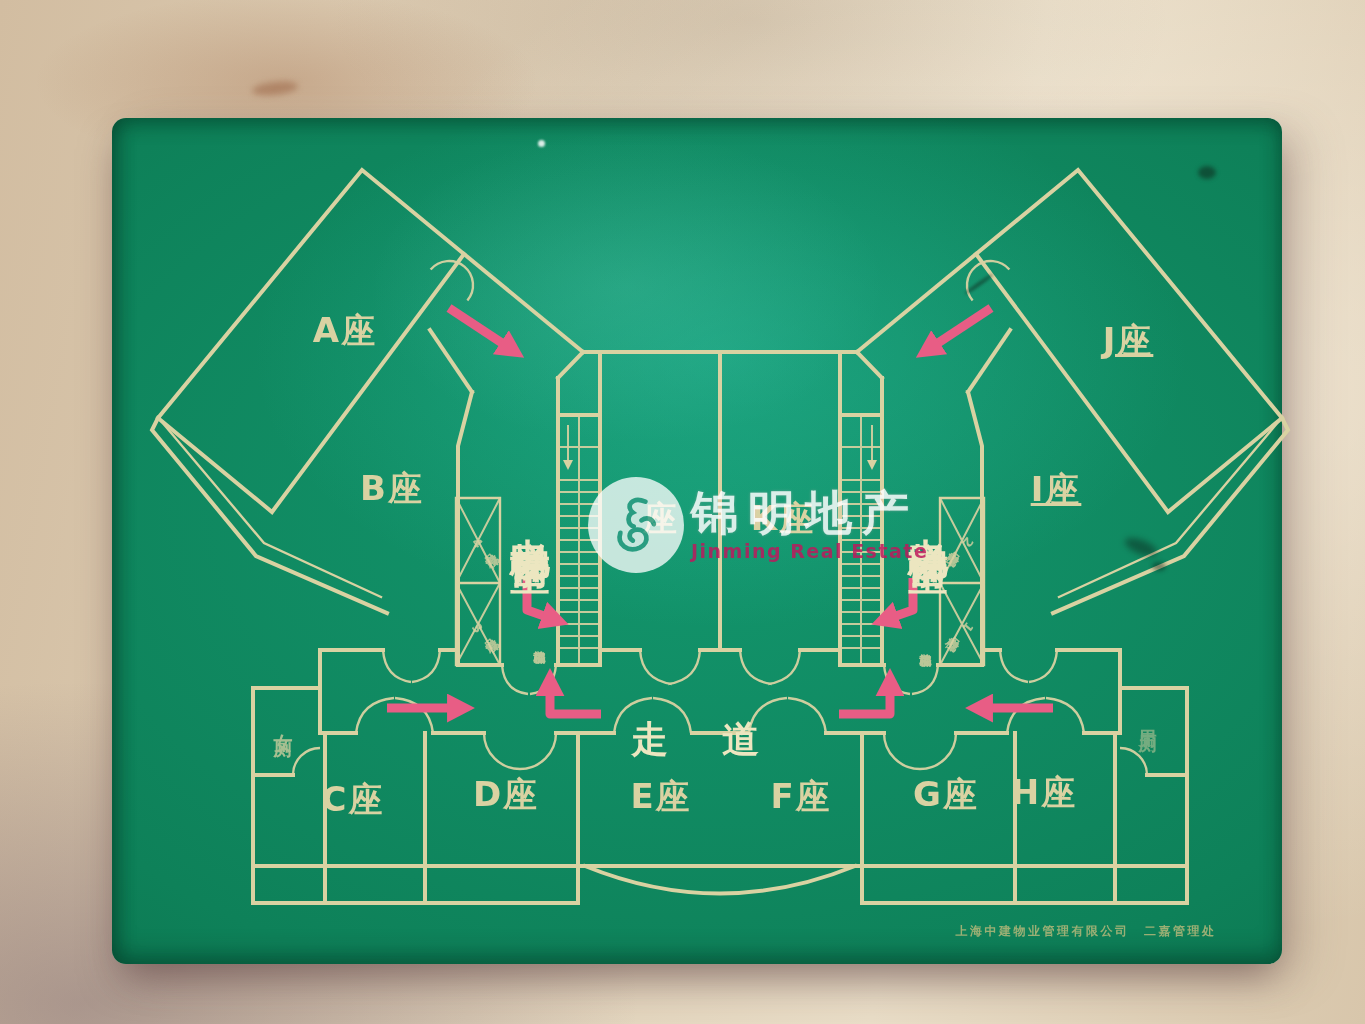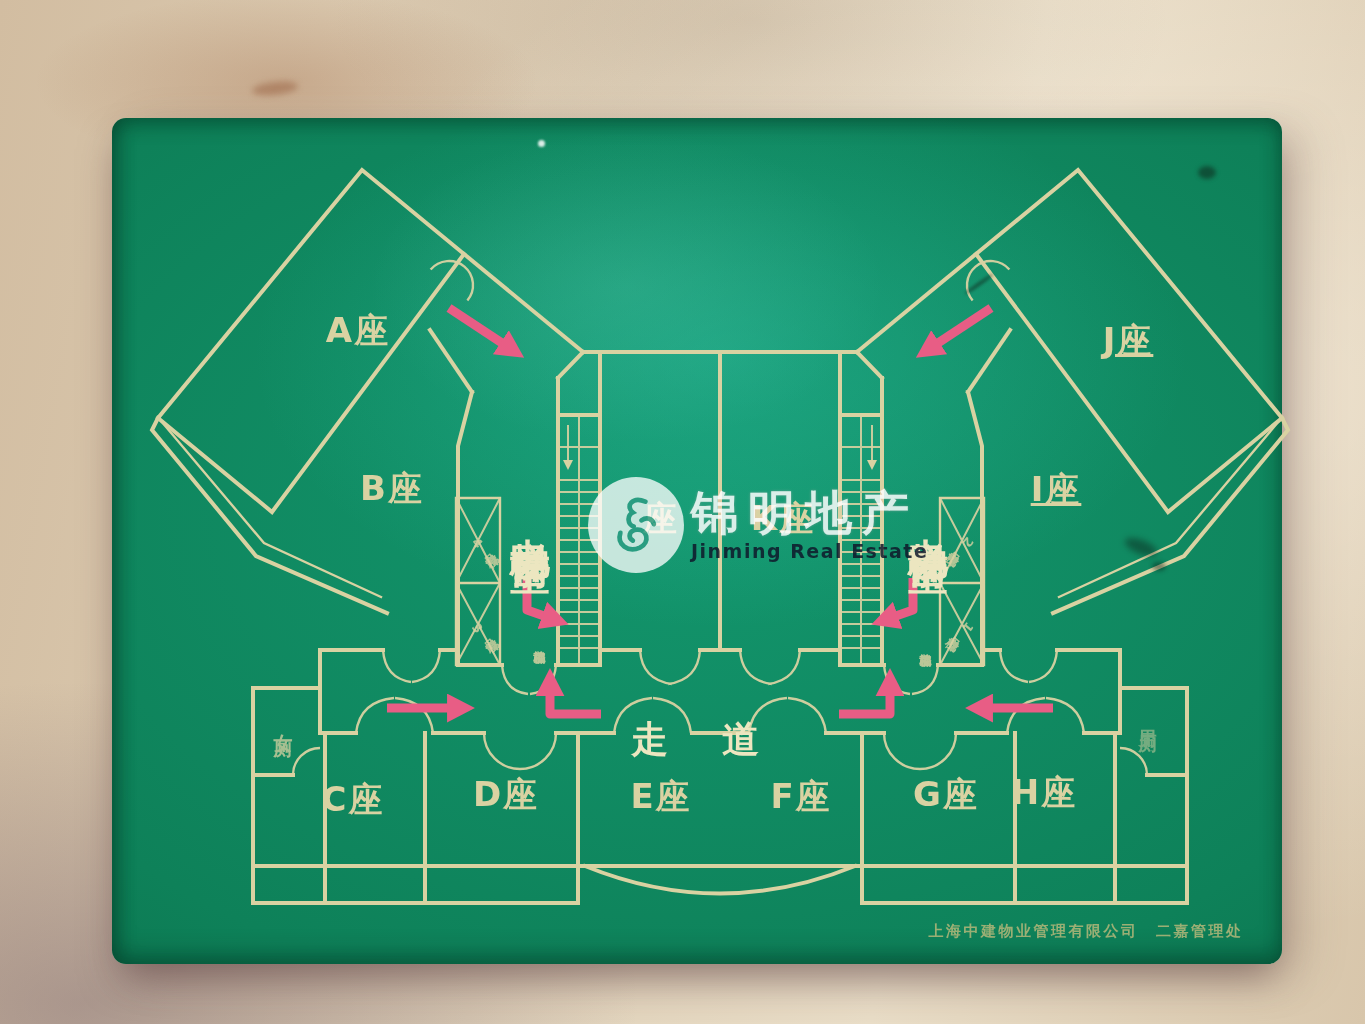--- a/index.html
+++ b/index.html
@@ -36,25 +36,25 @@
   .ahp{fill:var(--arrow_pink,#e85d85);}
   .lb{position:absolute;z-index:3;transform:translate(-50%,-50%);font-weight:600;color:var(--line_cream);white-space:nowrap;}
   .v{writing-mode:vertical-rl;letter-spacing:5px;}
   .title{font-weight:700;color:var(--title_cream);letter-spacing:5px;margin-right:-5px;font-size:46px;text-shadow:0 0 2px rgba(0,60,40,.35);}
   .zone{font-size:34px;letter-spacing:2px;}
   .lobby{font-weight:700;color:var(--title_cream);font-size:40px;}
   .small-lift{font-size:12.5px;font-weight:600;opacity:.8;letter-spacing:1px;}
   .evac{font-size:12px;font-weight:600;opacity:.85;height:2.3em;writing-mode:vertical-rl;line-height:1.25;}
   .toilet{font-size:19px;font-weight:600;}
   .zou{font-size:37px;font-weight:700;letter-spacing:54px;margin-right:-54px;color:var(--title_cream);margin-top:40px;}
-  .footer{font-size:15px;font-weight:600;letter-spacing:2.5px;color:#a7b377;opacity:.92;}
+  .footer{font-size:12px;font-weight:600;letter-spacing:2.5px;color:#a7b377;opacity:.92;}
   .wm{position:absolute;left:588px;top:477px;z-index:4;display:flex;align-items:center;gap:7px;opacity:.84;}
   .wm-logo{width:96px;height:96px;border-radius:50%;background:rgba(255,255,255,.9);display:flex;align-items:center;justify-content:center;}
   .wm-cn{font-size:47px;font-weight:700;color:#fff;letter-spacing:10px;line-height:1.05;text-shadow:0 0 3px rgba(255,180,200,.4);}
-  .wm-en{font-size:19px;font-weight:700;color:#0f172a;letter-spacing:1.5px;margin-top:2px;}
+  .wm-en{font-size:19px;font-weight:700;color:#be185d;letter-spacing:1.5px;margin-top:2px;}
   .blem{position:absolute;z-index:5;pointer-events:none;border-radius:50%;}
 </style>
 </head>
 <body>
 
 <div class="stage">
 
   <div class="board"></div>
 
   <svg class="plan" width="1365" height="1024" viewBox="0 0 1365 1024">
@@ -116,21 +116,21 @@
 
     <use href="#halfplan" transform="translate(1440,0) scale(-1,1)"></use>
 
     <g>
       <path class="w" d="M720,352 V650"></path>
       <path class="w" d="M585,866 Q720,921 855,866"></path>
     </g>
   </svg>
 
 
-  <div class="lb zone" style="left:358px;top:331px;">A座</div>
+  <div class="lb zone" style="left:345px;top:331px;">A座</div>
   <div class="lb zone" style="left:392px;top:489px;">B座</div>
   <div class="lb zone" style="left:353px;top:800px;">C座</div>
   <div class="lb zone" style="left:506px;top:795px;">D座</div>
   <div class="lb zone" style="left:661px;top:797px;">E座</div>
   <div class="lb zone" style="left:801px;top:797px;">F座</div>
   <div class="lb zone" style="left:946px;top:795px;">G座</div>
   <div class="lb zone" style="left:1044px;top:793px;">H座</div>
   <div class="lb zone" style="left:1056px;top:490px;text-decoration:underline;">I座</div>
   <div class="lb zone" style="left:1128px;top:341px;text-decoration:underline;">J座</div>
   <div class="lb zone" style="left:783px;top:519px;text-align:right;">K座</div>

